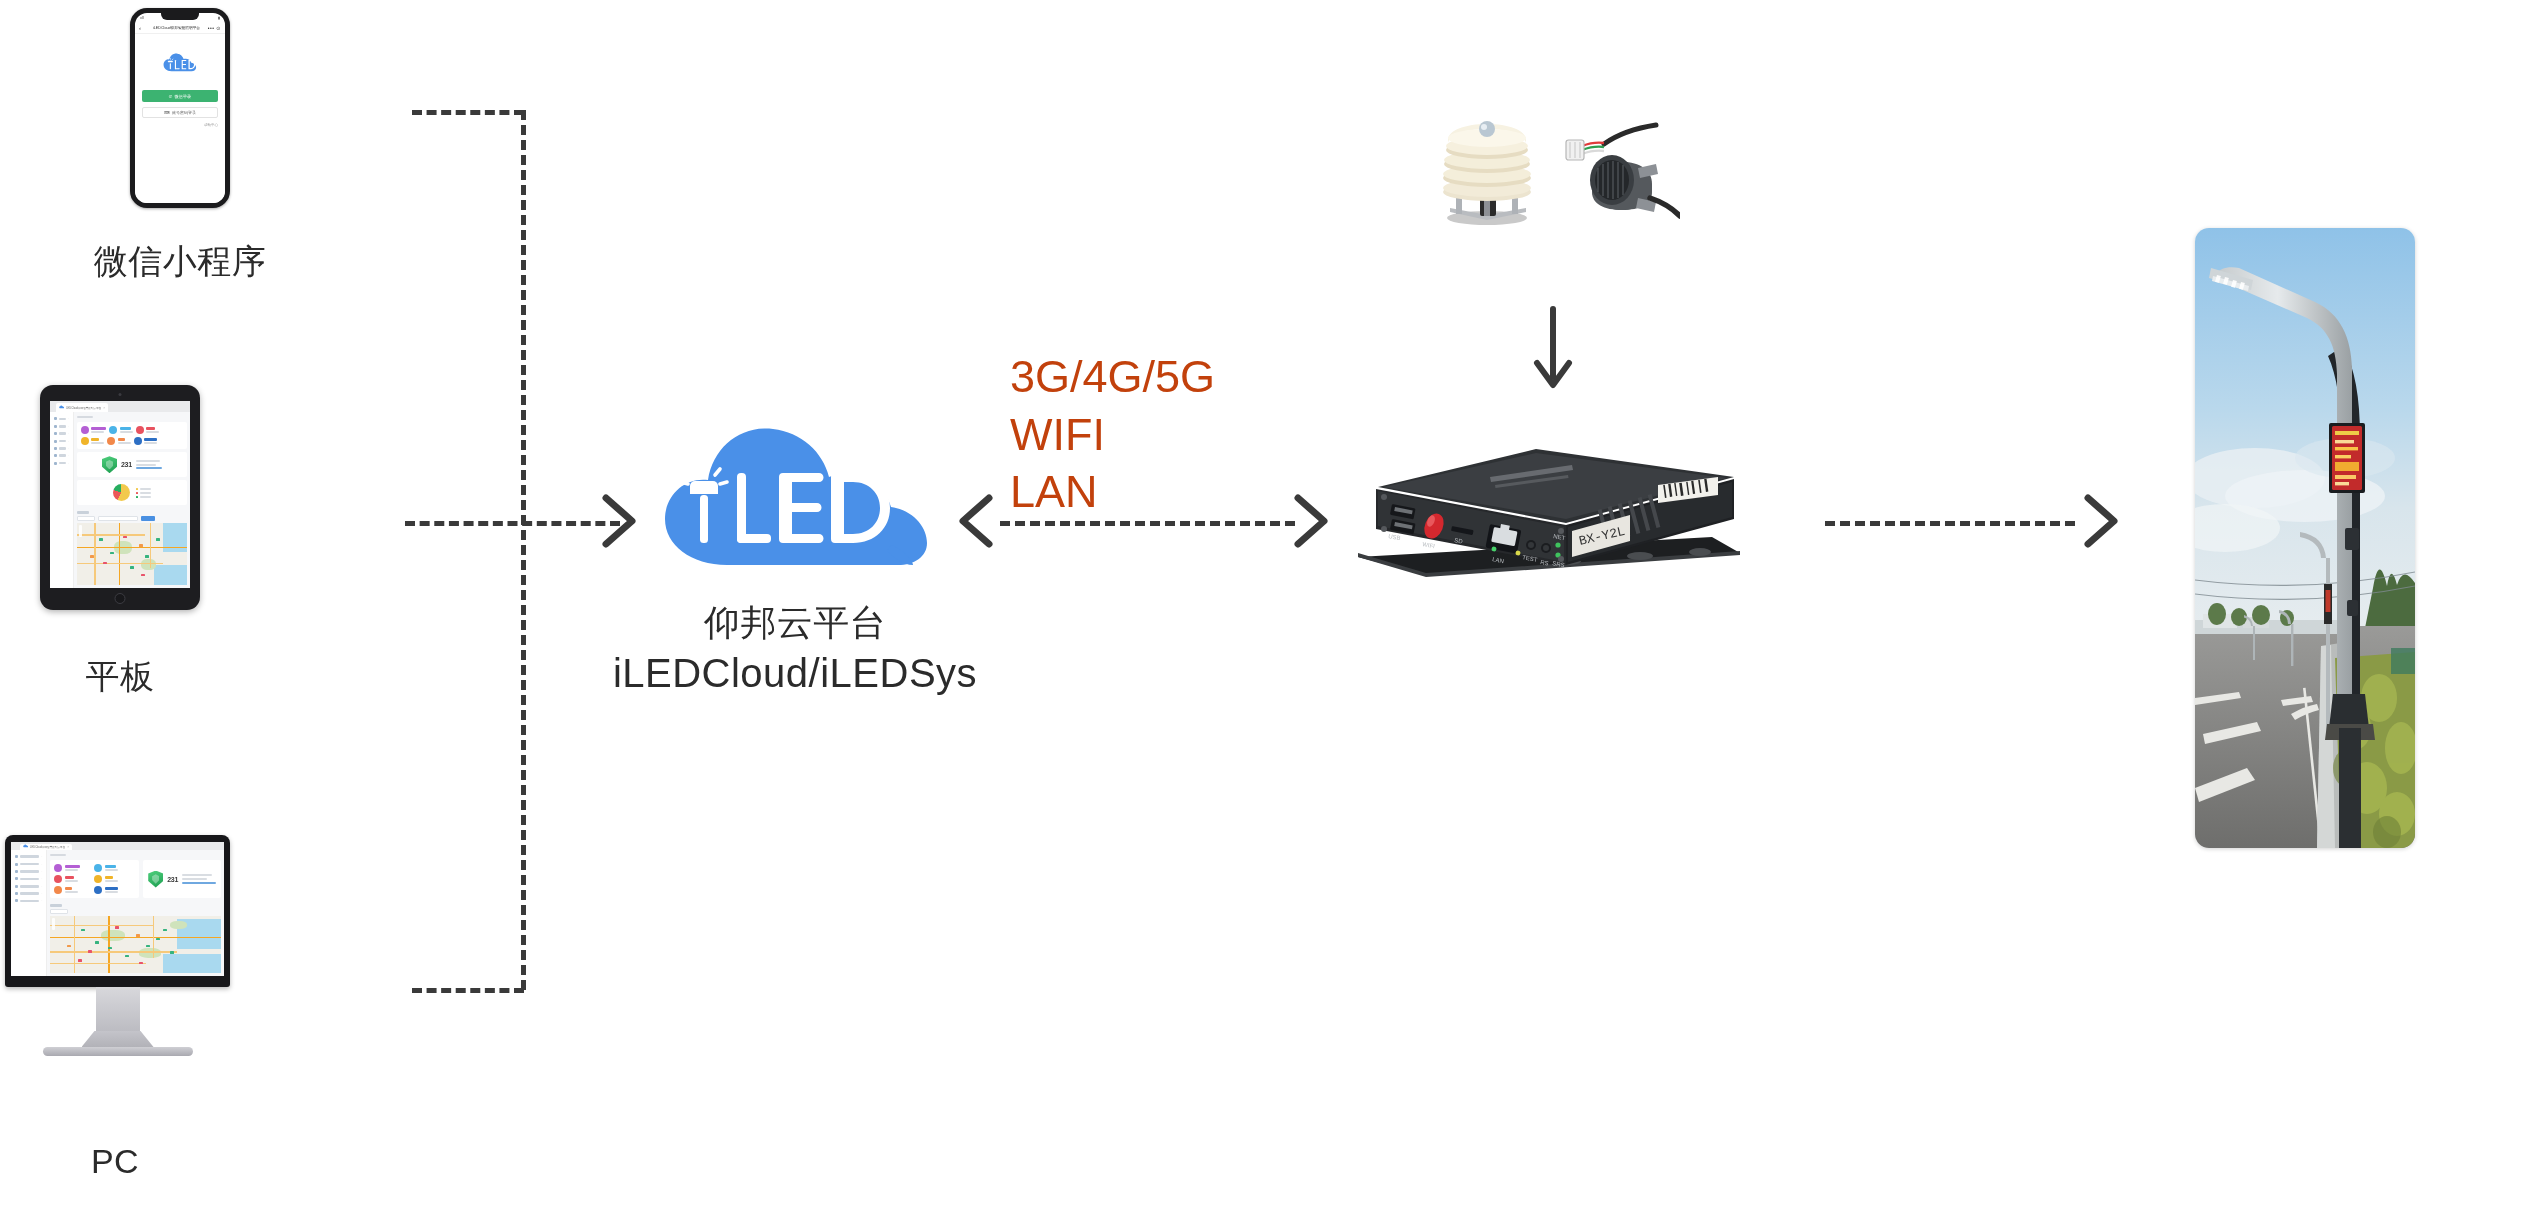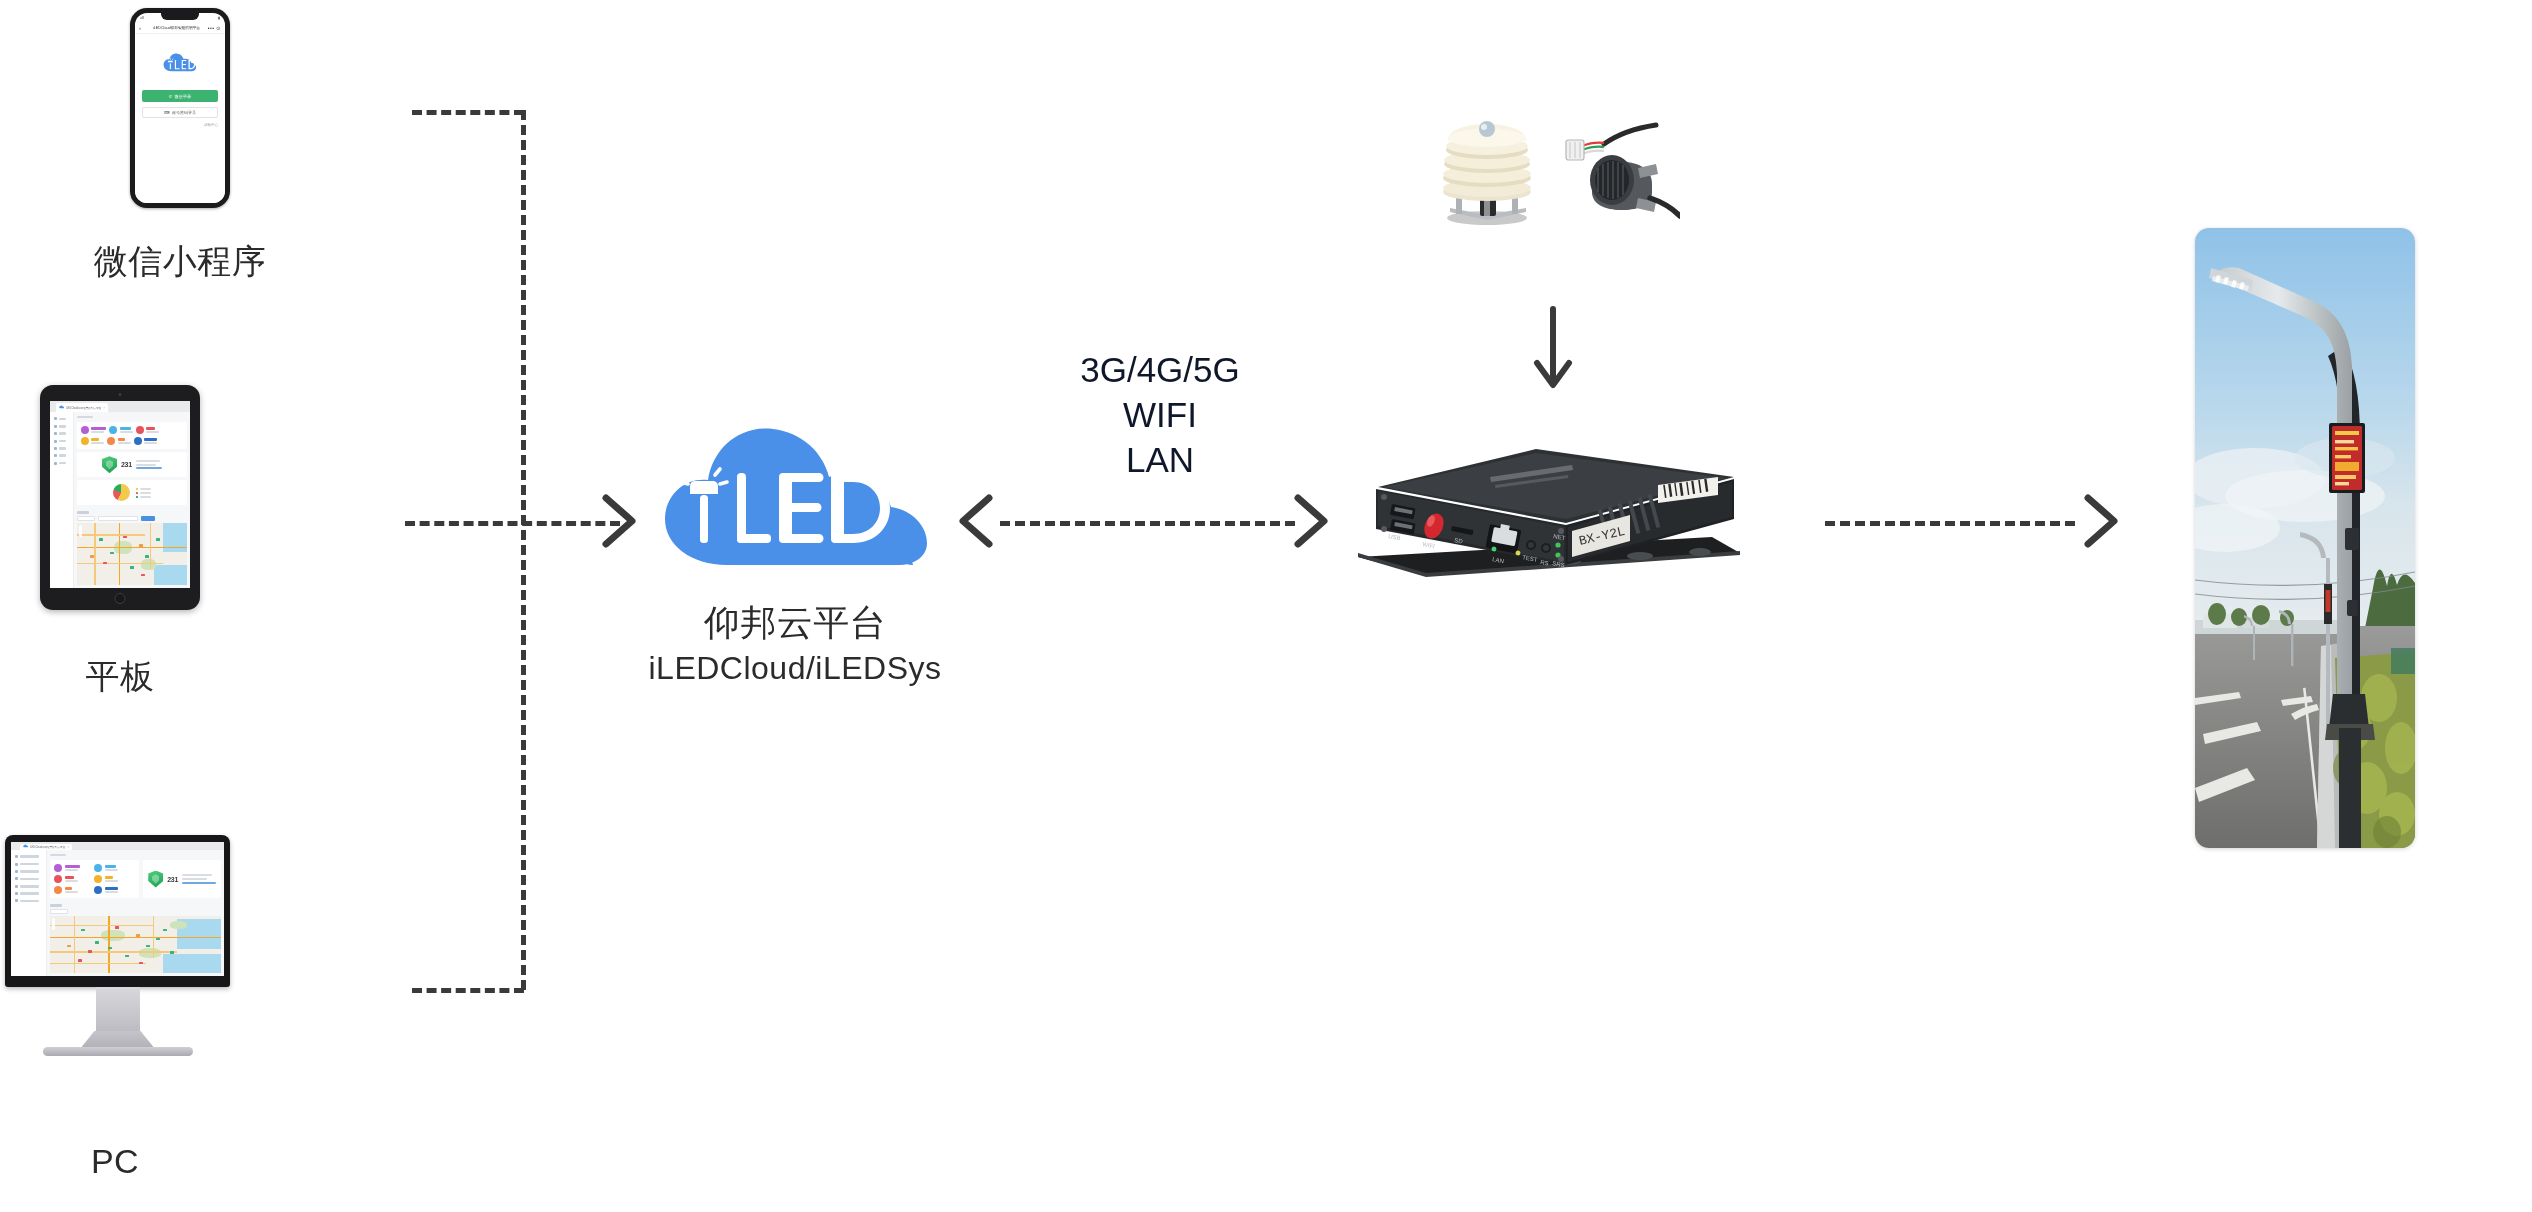--- a/index.html
+++ b/index.html
@@ -163,22 +163,22 @@
   .conn { position: absolute; }
   .dash-h {
     height: 0; border-top: 5px dashed #3a3a3a;
   }
   .dash-v {
     width: 0; border-left: 5px dashed #3a3a3a;
   }
   .arrowhead { position: absolute; }
 
   .link-label {
-    position: absolute; color: #0f172a; font-size: 35px; line-height: 1.28;
-    text-align: center; white-space: pre-line;
+    position: absolute; color: #c2410c; font-size: 45px; line-height: 1.28;
+    white-space: pre-line;
   }
 </style>
 </head>
 <body>
 
 <div id="stage">
 
   <div id="phone-wrap">
     <div class="phone-body">
       <div class="phone-notch"></div>
@@ -582,21 +582,21 @@
         <rect x="82" y="58" width="9" height="70" rx="4"></rect>
         <rect x="82" y="119" width="34" height="9" rx="4"></rect>
 
         <path d="M128 58 h36 a4 4 0 0 1 0 9 h-27 v21 h25 a4 4 0 0 1 0 9 h-25 v22 h27 a4 4 0 0 1 0 9 h-36 a4 4 0 0 1 -4 -4 v-62 a4 4 0 0 1 4 -4 z"></path>
 
         <path d="M180 58 h18 c22 0 37 15 37 35 s-15 35 -37 35 h-18 a4 4 0 0 1 -4 -4 v-62 a4 4 0 0 1 4 -4 z m9 9 v52 h9 c16 0 27 -11 27 -26 s-11 -26 -27 -26 z"></path>
       </g>
     </svg>
   </div>
   <div class="node-label" style="left:595px; top:600px; width:400px; font-size:36px;">仰邦云平台</div>
-  <div class="node-label" style="left:575px; top:648px; width:440px; font-size:32px;">iLEDCloud/iLEDSys</div>
+  <div class="node-label" style="left:575px; top:648px; width:440px; font-size:40px;">iLEDCloud/iLEDSys</div>
 
   <div class="arrowhead" style="left:955px; top:492px; width:40px; height:58px;">
     <svg viewBox="0 0 40 58" xmlns="http://www.w3.org/2000/svg">
       <polyline points="34,6 8,29 34,52" fill="none" stroke="#3a3a3a" stroke-width="7" stroke-linecap="round" stroke-linejoin="round"></polyline>
     </svg>
   </div>
   <div class="conn dash-h" style="left:1000px; top:521px; width:295px;"></div>
   <div class="arrowhead" style="left:1292px; top:492px; width:40px; height:58px;">
     <svg viewBox="0 0 40 58" xmlns="http://www.w3.org/2000/svg">
       <polyline points="6,6 32,29 6,52" fill="none" stroke="#3a3a3a" stroke-width="7" stroke-linecap="round" stroke-linejoin="round"></polyline>

